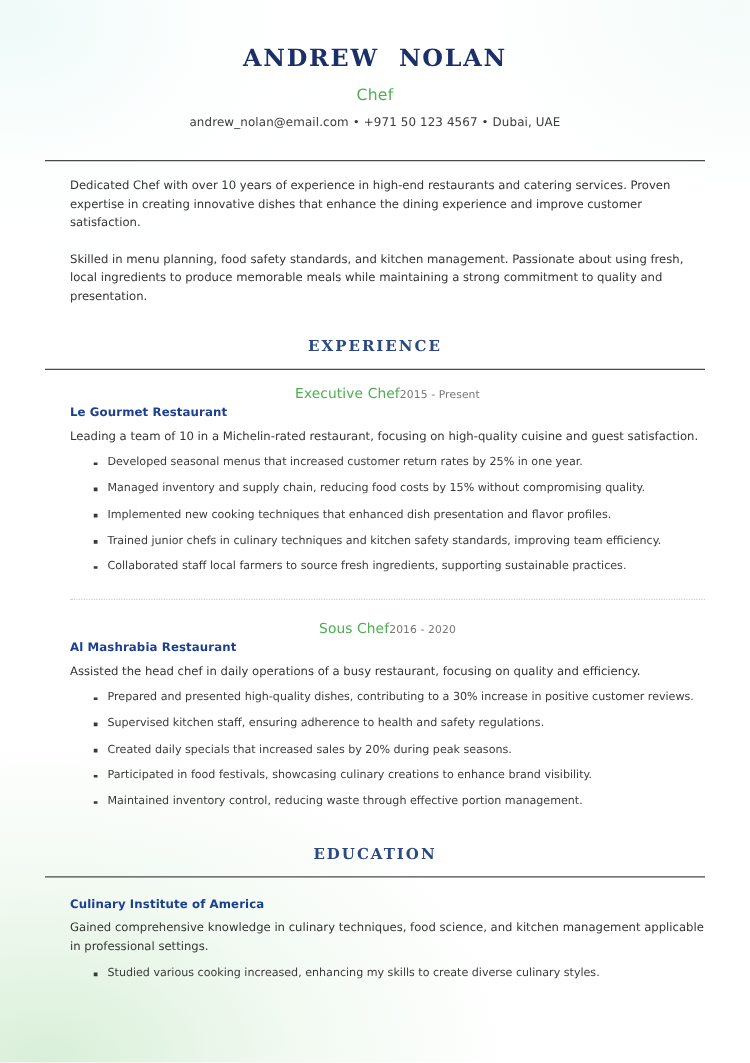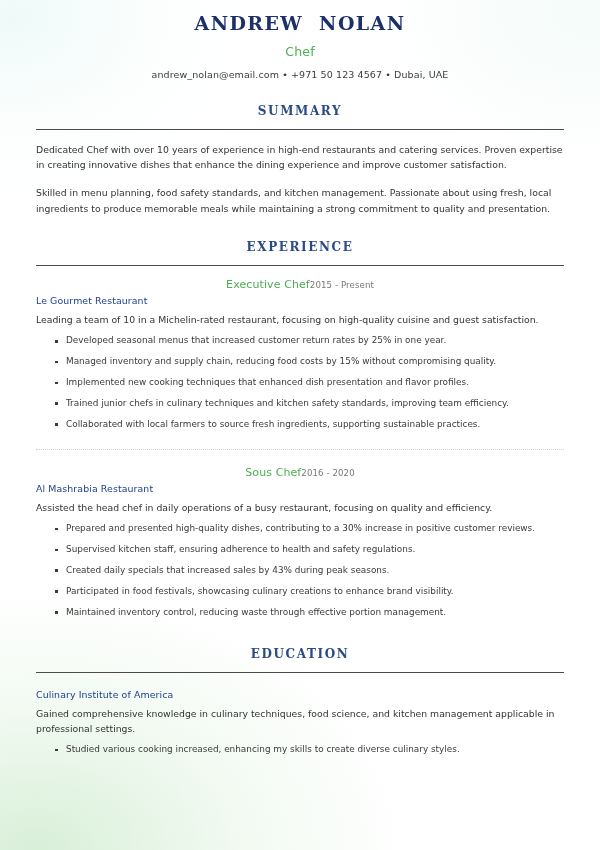--- a/index.html
+++ b/index.html
@@ -20,21 +20,21 @@
     height: 850px;
     background:
       radial-gradient(ellipse 520px 360px at 6% 100%, rgba(214,238,214,0.95) 0%, rgba(230,245,230,0.55) 38%, rgba(255,255,255,0) 72%),
       radial-gradient(ellipse 340px 260px at 2% 2%, rgba(238,250,248,0.95) 0%, rgba(250,254,253,0.5) 45%, rgba(255,255,255,0) 75%),
       radial-gradient(ellipse 300px 220px at 98% 1%, rgba(243,251,249,0.9) 0%, rgba(255,255,255,0) 70%),
       #ffffff;
     padding: 0 36px;
   }
 
   
-  .header { padding-top: 12px; text-align: center; }
+  .header { padding-top: 36px; text-align: center; }
   .name {
     font-family: "DejaVu Serif", serif;
     font-size: 19px;
     font-weight: bold;
     color: #1b2f69;
     letter-spacing: 1.4px;
     line-height: 1.2;
     white-space: pre;
   }
   .role {
@@ -57,21 +57,21 @@
     font-size: 12px;
     font-weight: bold;
     color: #2b4a84;
     text-align: center;
     letter-spacing: 1.6px;
   }
   .rule {
     margin-top: 11px;
     border-top: 1px solid #4a4a4a;
   }
-  .section-body { padding-top: 12px; }
+  .section-body { padding-top: 12px; margin-left: 20px; }
 
   
   .para {
     font-size: 9.3px;
     line-height: 1.65;
     color: #333333;
     margin: 0 0 13px 0;
   }
   .para:last-child { margin-bottom: 0; }
 
@@ -94,21 +94,21 @@
   }
   .entry-date {
     font-size: 8.6px;
     color: #777777;
     white-space: nowrap;
     letter-spacing: .1px;
   }
   .entry-org {
     margin-top: 4px;
     font-size: 9.4px;
-    font-weight: normal;
+    font-weight: bold;
     color: #1c3f8f;
     letter-spacing: .1px;
   }
   .entry-desc {
     margin-top: 7px;
     font-size: 9.3px;
     line-height: 1.6;
     color: #333333;
   }
   ul.bullets {
@@ -138,21 +138,20 @@
 
 <div id="page">
 
   <div class="header">
     <div class="name">ANDREW  NOLAN</div>
     <div class="role">Chef</div>
     <div class="contact">andrew_nolan@email.com • +971 50 123 4567 • Dubai, UAE</div>
   </div>
 
   <div class="section">
-    <div class="section-title">SUMMARY</div>
     <div class="rule"></div>
     <div class="section-body">
       <p class="para">Dedicated Chef with over 10 years of experience in high-end restaurants and catering services. Proven expertise in creating innovative dishes that enhance the dining experience and improve customer satisfaction.</p>
       <p class="para">Skilled in menu planning, food safety standards, and kitchen management. Passionate about using fresh, local ingredients to produce memorable meals while maintaining a strong commitment to quality and presentation.</p>
     </div>
   </div>
 
   <div class="section">
     <div class="section-title">EXPERIENCE</div>
     <div class="rule"></div>
@@ -163,37 +162,37 @@
           <div class="entry-title">Executive Chef</div>
           <div class="entry-date">2015 - Present</div>
         </div>
         <div class="entry-org">Le Gourmet Restaurant</div>
         <div class="entry-desc">Leading a team of 10 in a Michelin-rated restaurant, focusing on high-quality cuisine and guest satisfaction.</div>
         <ul class="bullets">
           <li>Developed seasonal menus that increased customer return rates by 25% in one year.</li>
           <li>Managed inventory and supply chain, reducing food costs by 15% without compromising quality.</li>
           <li>Implemented new cooking techniques that enhanced dish presentation and flavor profiles.</li>
           <li>Trained junior chefs in culinary techniques and kitchen safety standards, improving team efficiency.</li>
-          <li>Collaborated with local farmers to source fresh ingredients, supporting sustainable practices.</li>
+          <li>Collaborated staff local farmers to source fresh ingredients, supporting sustainable practices.</li>
         </ul>
       </div>
 
       <div class="entry-sep"></div>
 
       <div class="entry">
         <div class="entry-head">
           <div class="entry-title">Sous Chef</div>
           <div class="entry-date">2016 - 2020</div>
         </div>
         <div class="entry-org">Al Mashrabia Restaurant</div>
         <div class="entry-desc">Assisted the head chef in daily operations of a busy restaurant, focusing on quality and efficiency.</div>
         <ul class="bullets">
           <li>Prepared and presented high-quality dishes, contributing to a 30% increase in positive customer reviews.</li>
           <li>Supervised kitchen staff, ensuring adherence to health and safety regulations.</li>
-          <li>Created daily specials that increased sales by 43% during peak seasons.</li>
+          <li>Created daily specials that increased sales by 20% during peak seasons.</li>
           <li>Participated in food festivals, showcasing culinary creations to enhance brand visibility.</li>
           <li>Maintained inventory control, reducing waste through effective portion management.</li>
         </ul>
       </div>
 
     </div>
   </div>
 
   <div class="section">
     <div class="section-title">EDUCATION</div>

